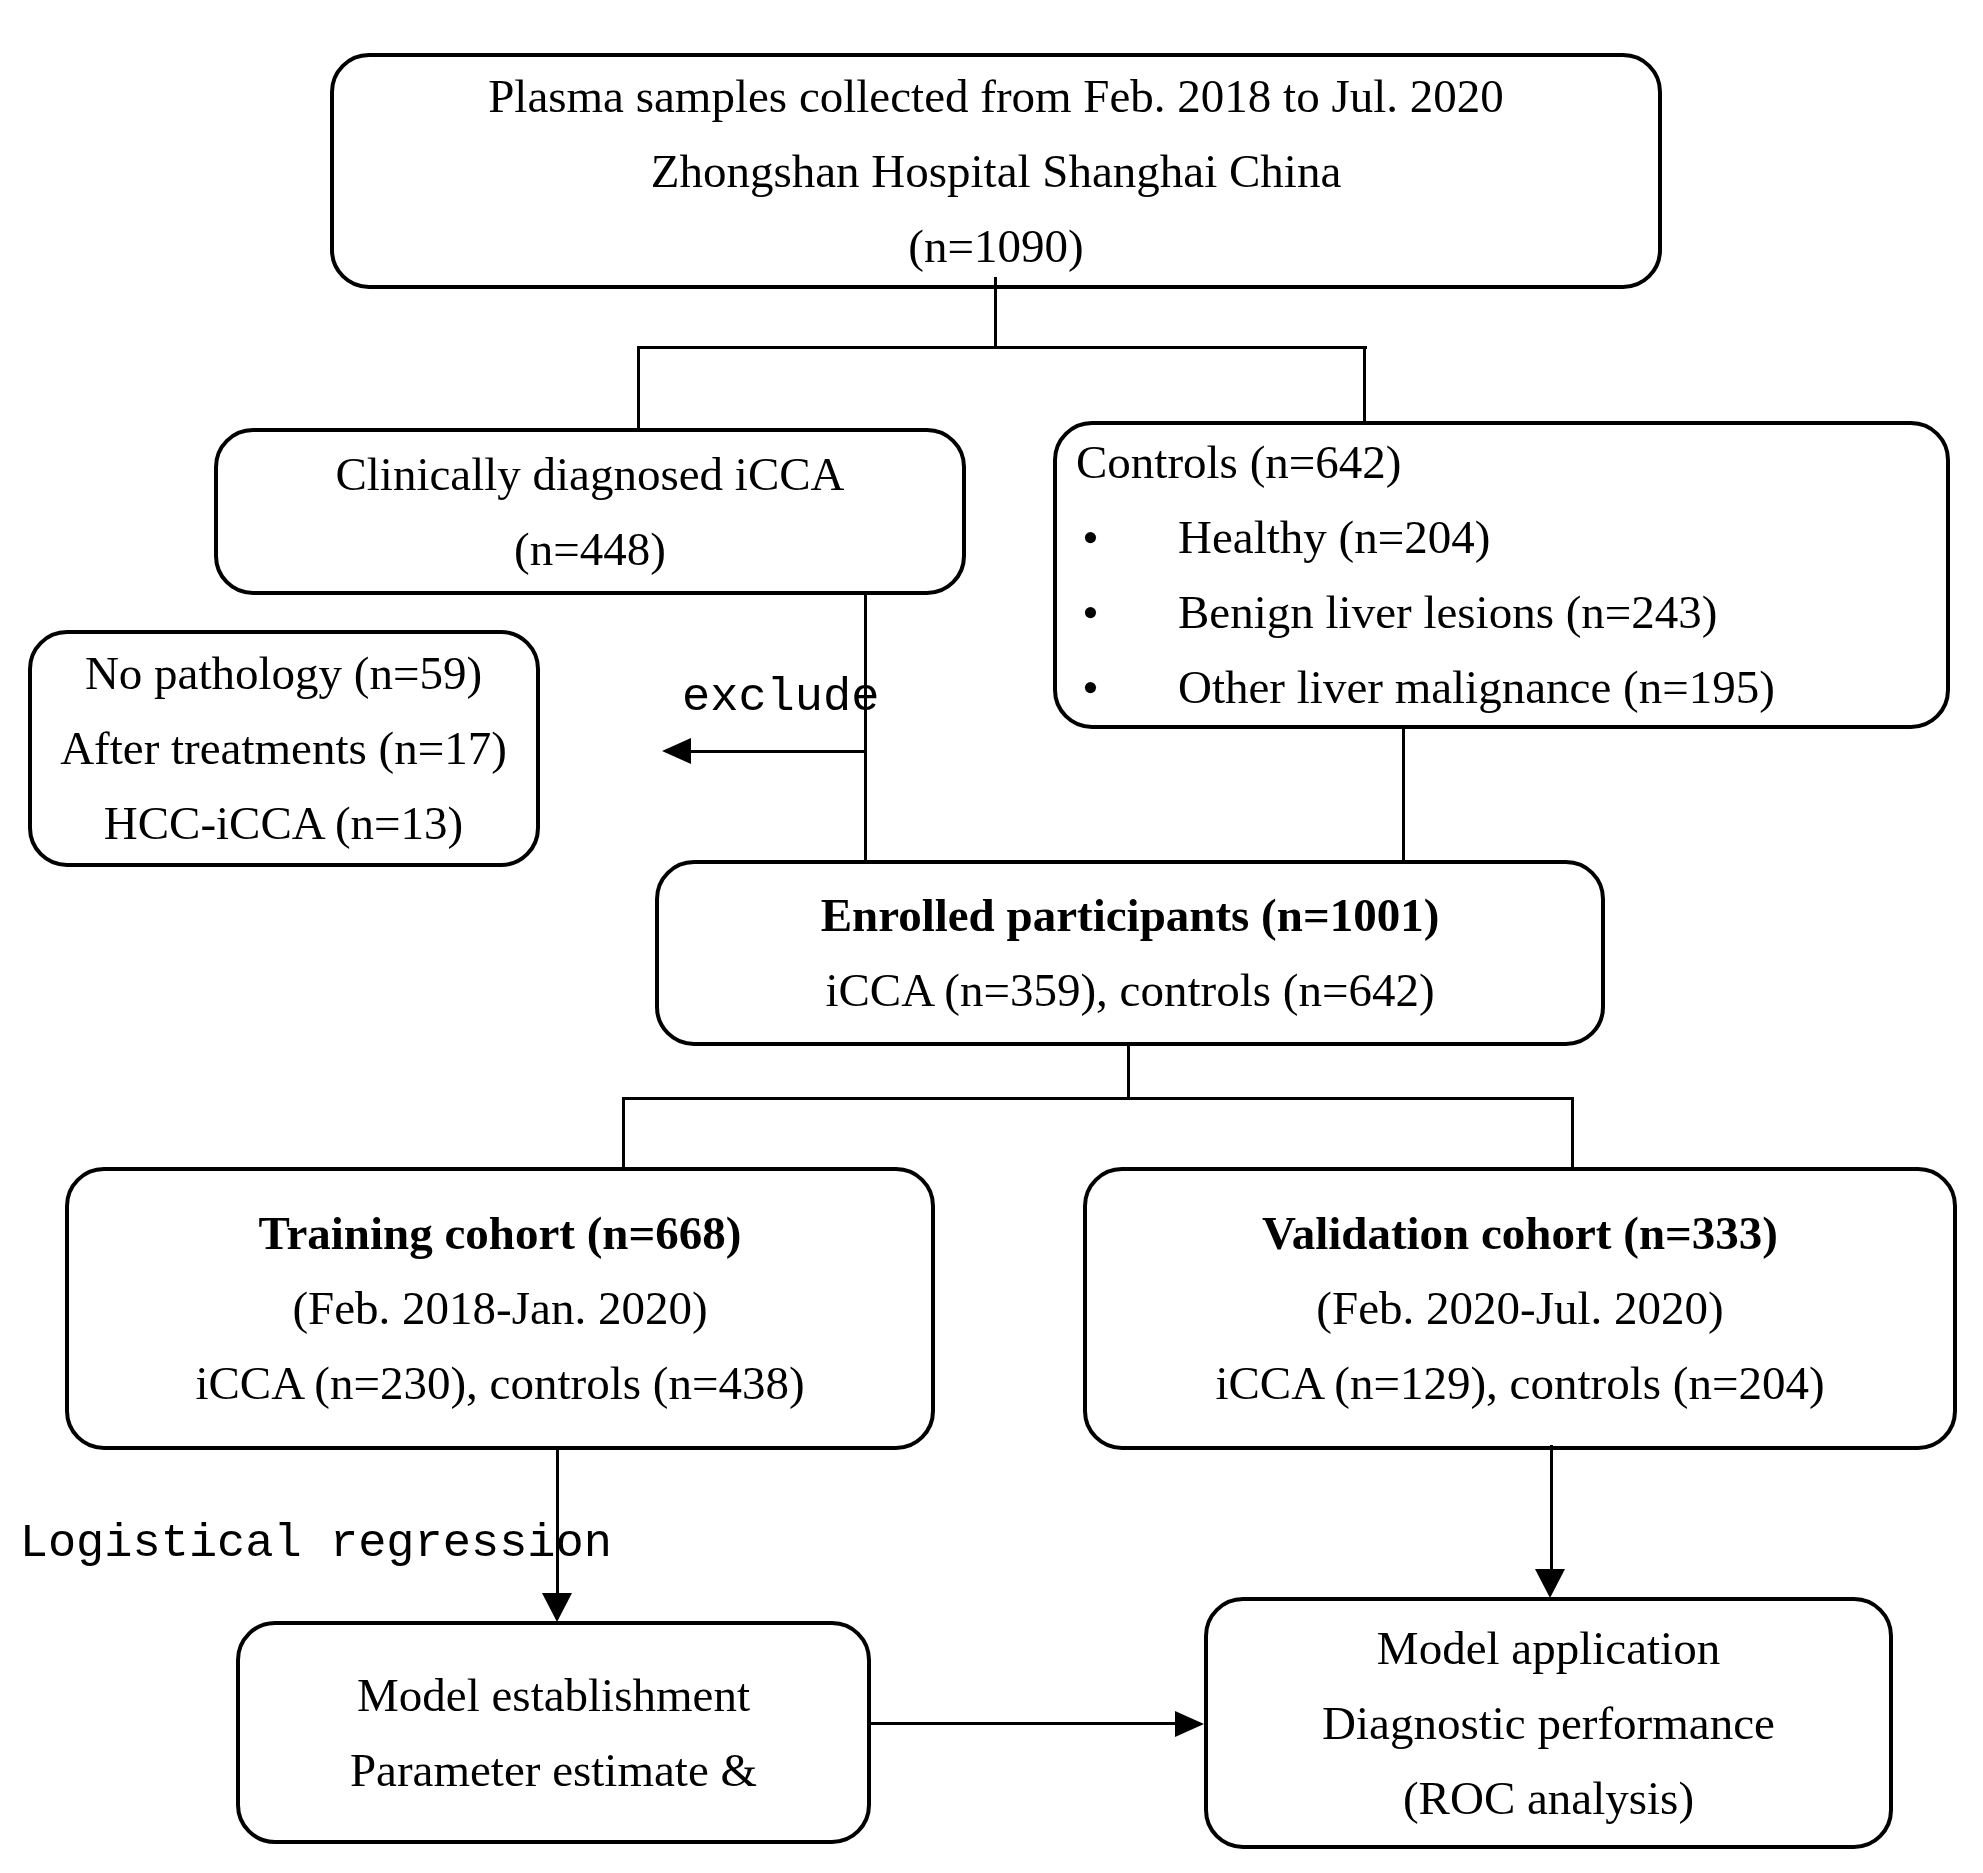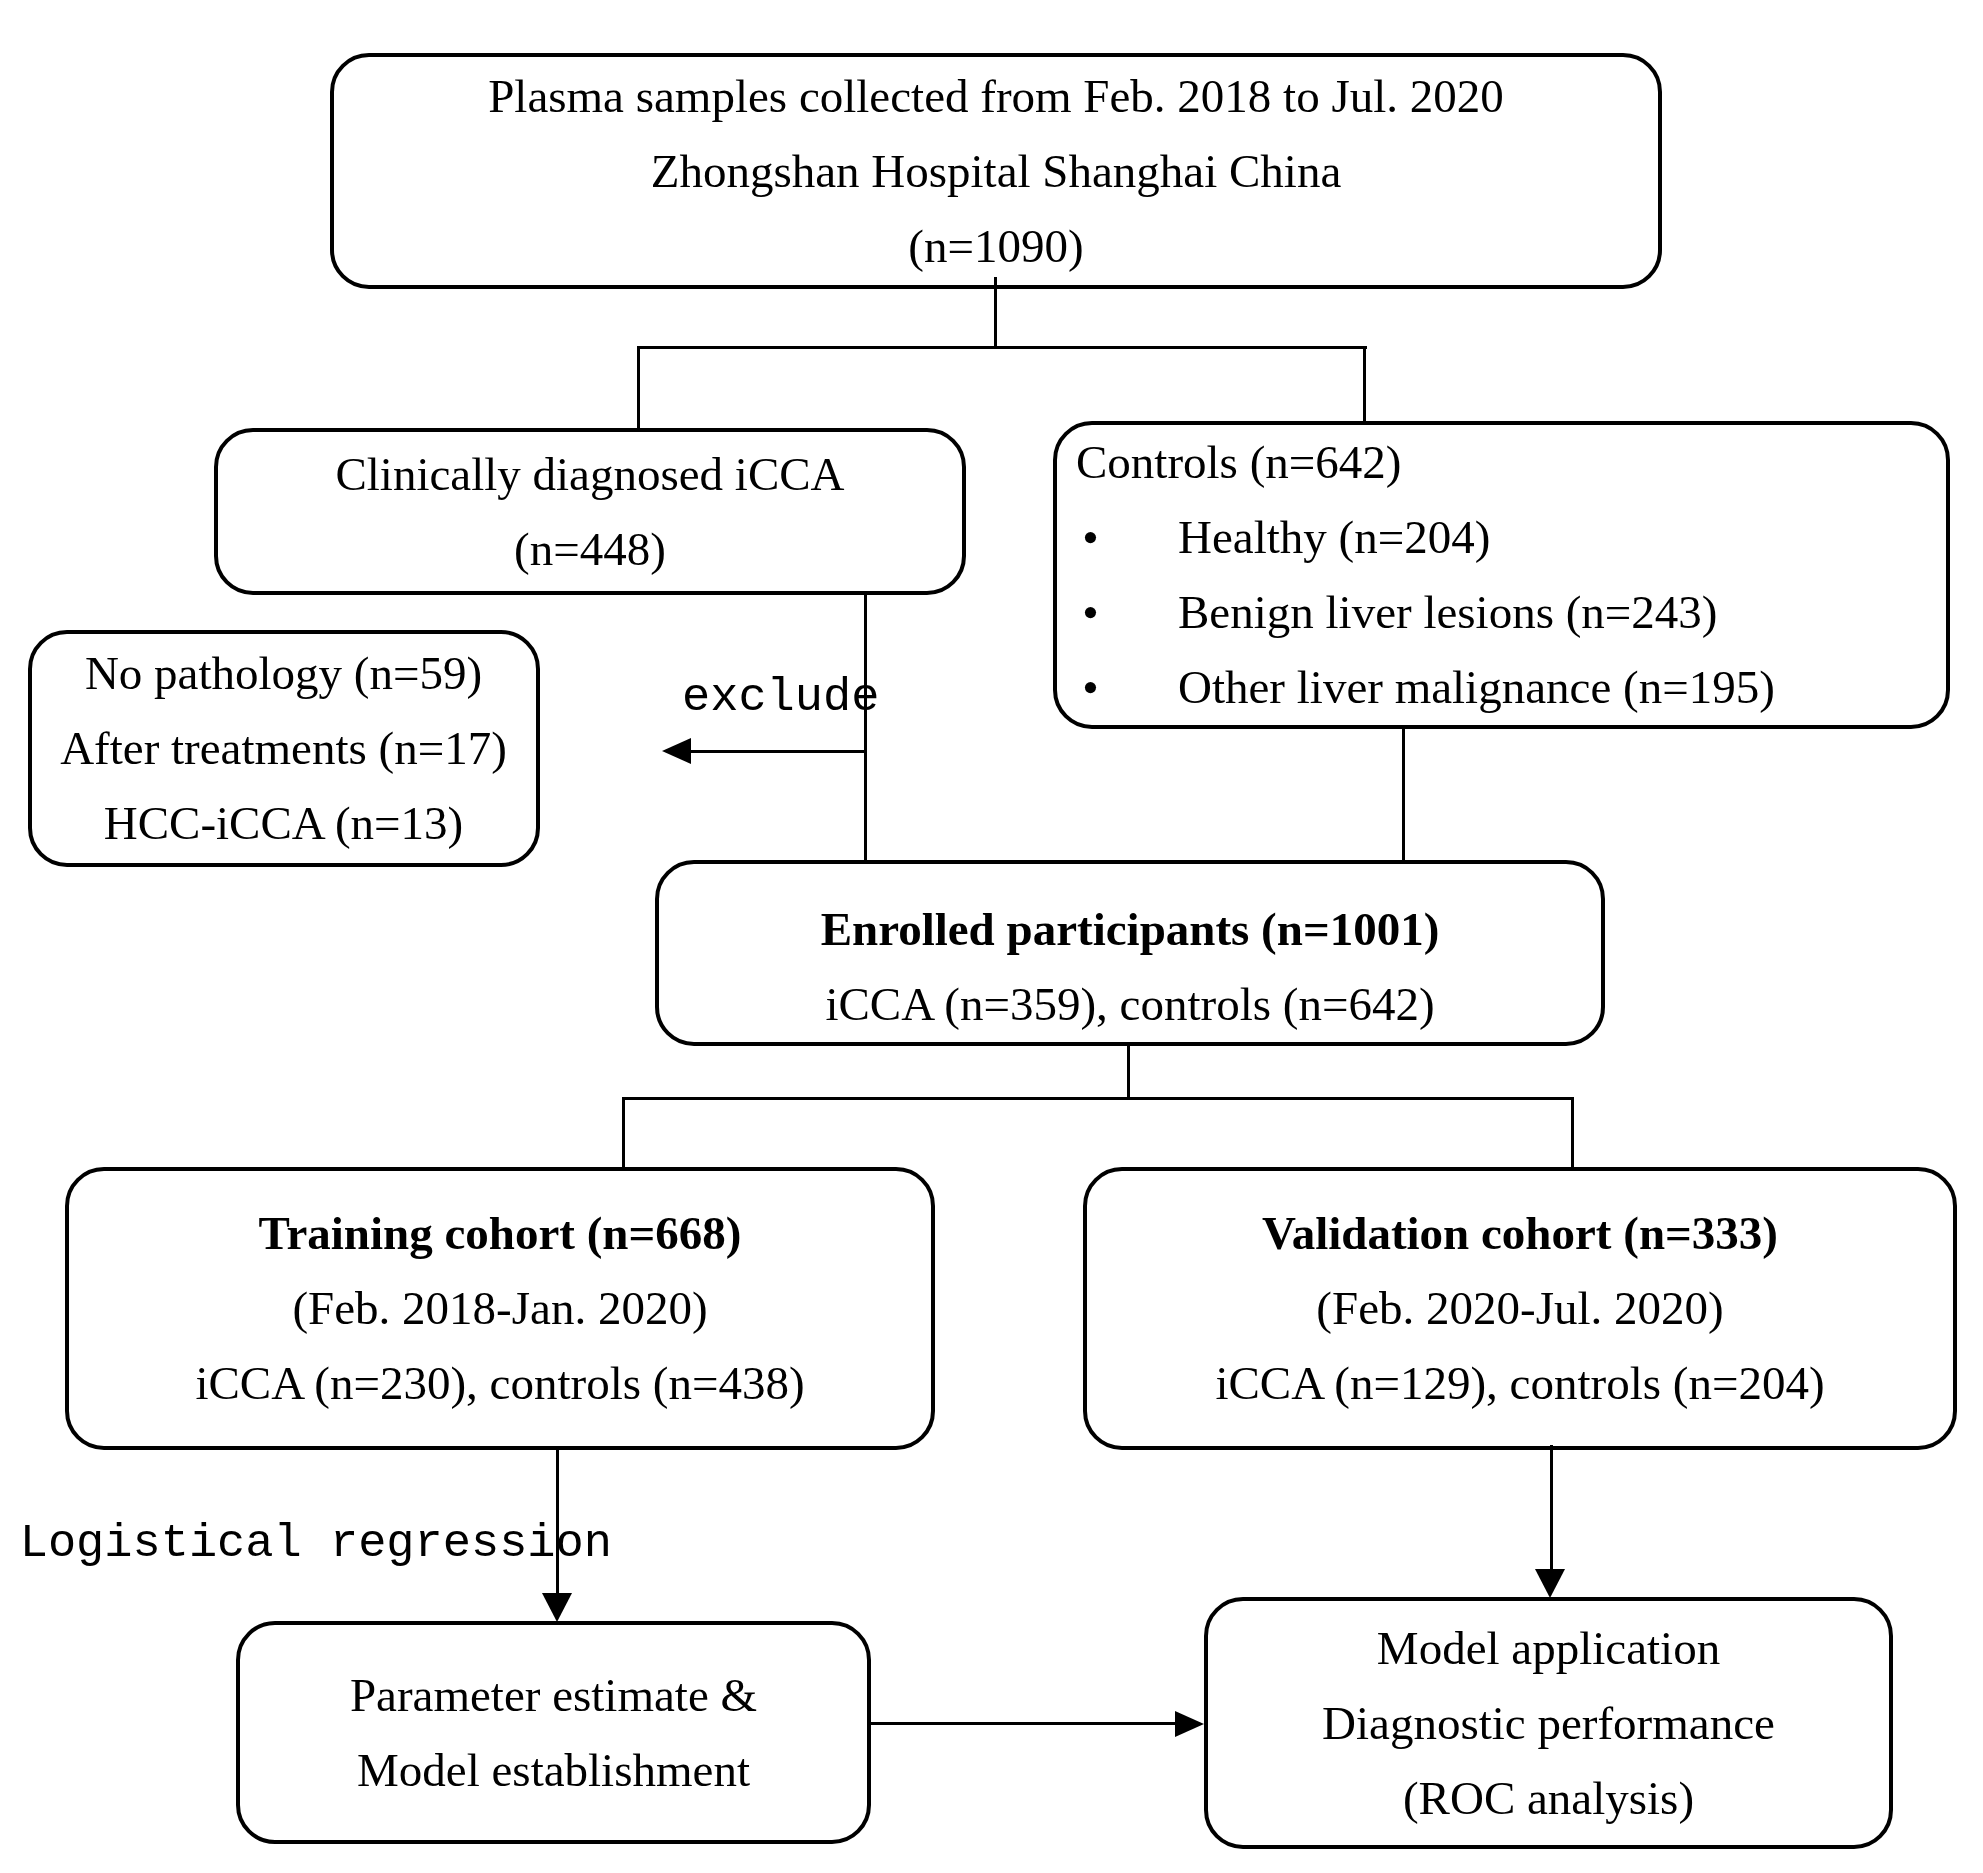--- a/index.html
+++ b/index.html
@@ -97,40 +97,40 @@
       <span>Other liver malignance (n=195)</span>
     </div>
   </div>
 
   <div class="box" style="left:27.5px; top:630px; width:512px; height:237px;">
     <div>No pathology (n=59)</div>
     <div>After treatments (n=17)</div>
     <div>HCC-iCCA (n=13)</div>
   </div>
 
-  <div class="box" style="left:655px; top:860px; width:950px; height:186px;justify-content:flex-end;">
+  <div class="box" style="left:655px; top:860px; width:950px; height:186px;">
     <div class="bold">Enrolled participants (n=1001)</div>
     <div>iCCA (n=359), controls (n=642)</div>
   </div>
 
   <div class="box" style="left:65px; top:1167px; width:870px; height:283px;">
     <div class="bold">Training cohort (n=668)</div>
     <div>(Feb. 2018-Jan. 2020)</div>
     <div>iCCA (n=230), controls (n=438)</div>
   </div>
 
   <div class="box" style="left:1083px; top:1167px; width:874px; height:283px;">
     <div class="bold">Validation cohort (n=333)</div>
     <div>(Feb. 2020-Jul. 2020)</div>
     <div>iCCA (n=129), controls (n=204)</div>
   </div>
 
   <div class="box" style="left:236px; top:1621px; width:635px; height:223px;">
+    <div>Model establishment</div>
     <div>Parameter estimate &amp;</div>
-    <div>Model establishment</div>
   </div>
 
   <div class="box" style="left:1204px; top:1597px; width:689px; height:252px;">
     <div>Model application</div>
     <div>Diagnostic performance</div>
     <div>(ROC analysis)</div>
   </div>
 
   <div class="float-label" style="left:682px; top:668px;">exclude</div>
 

